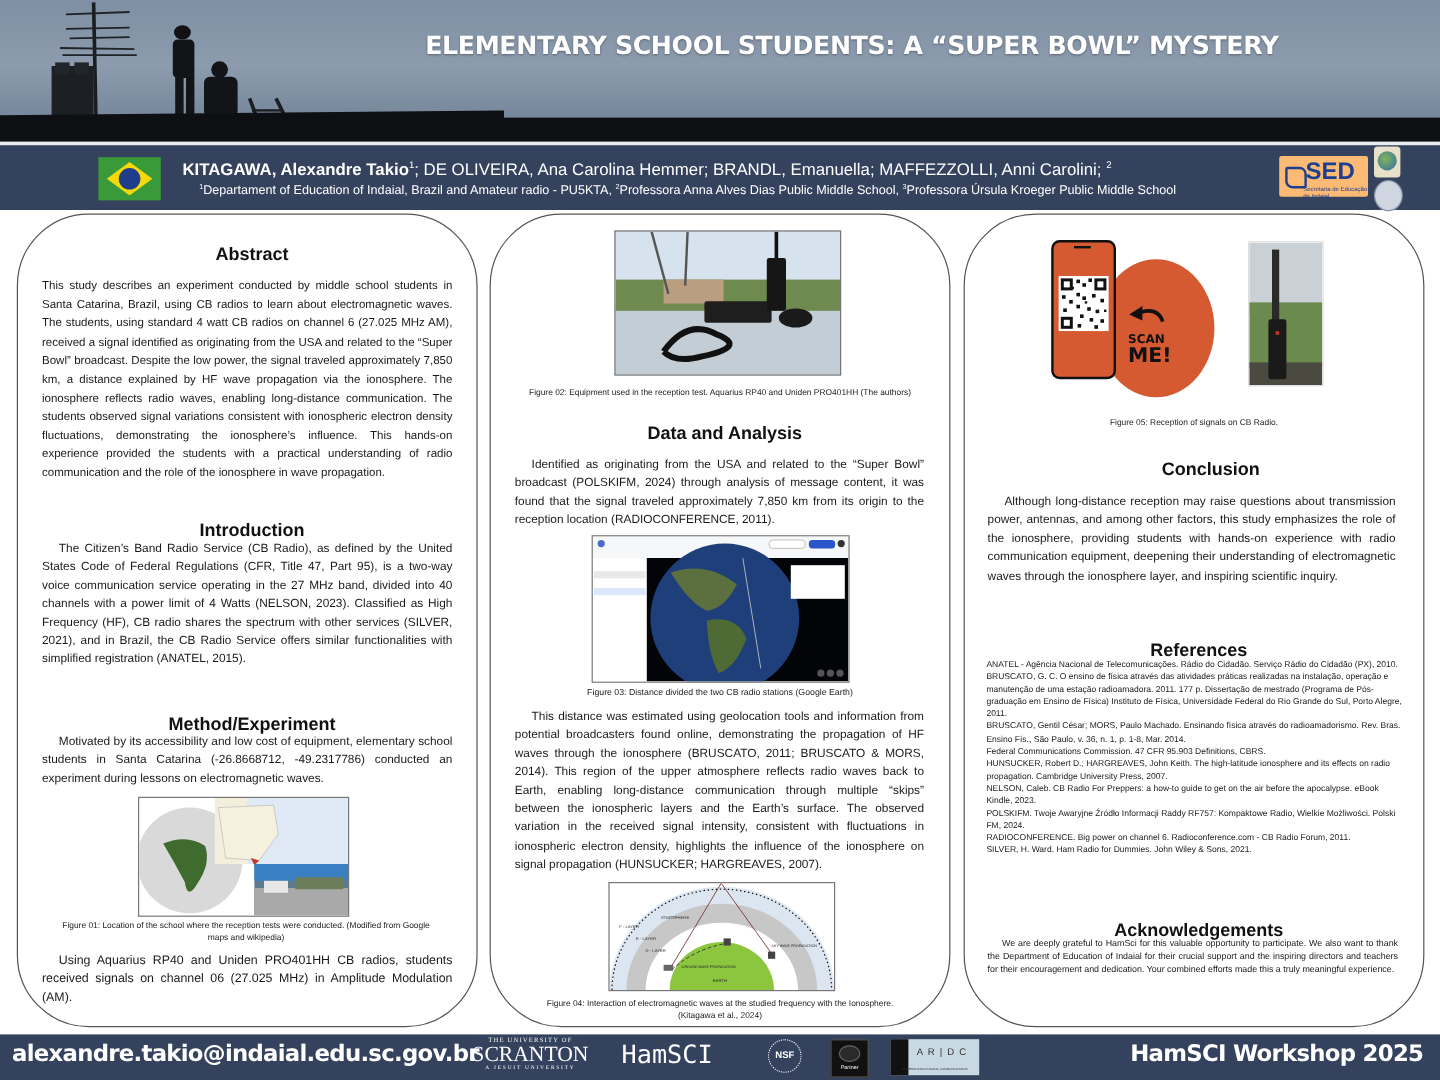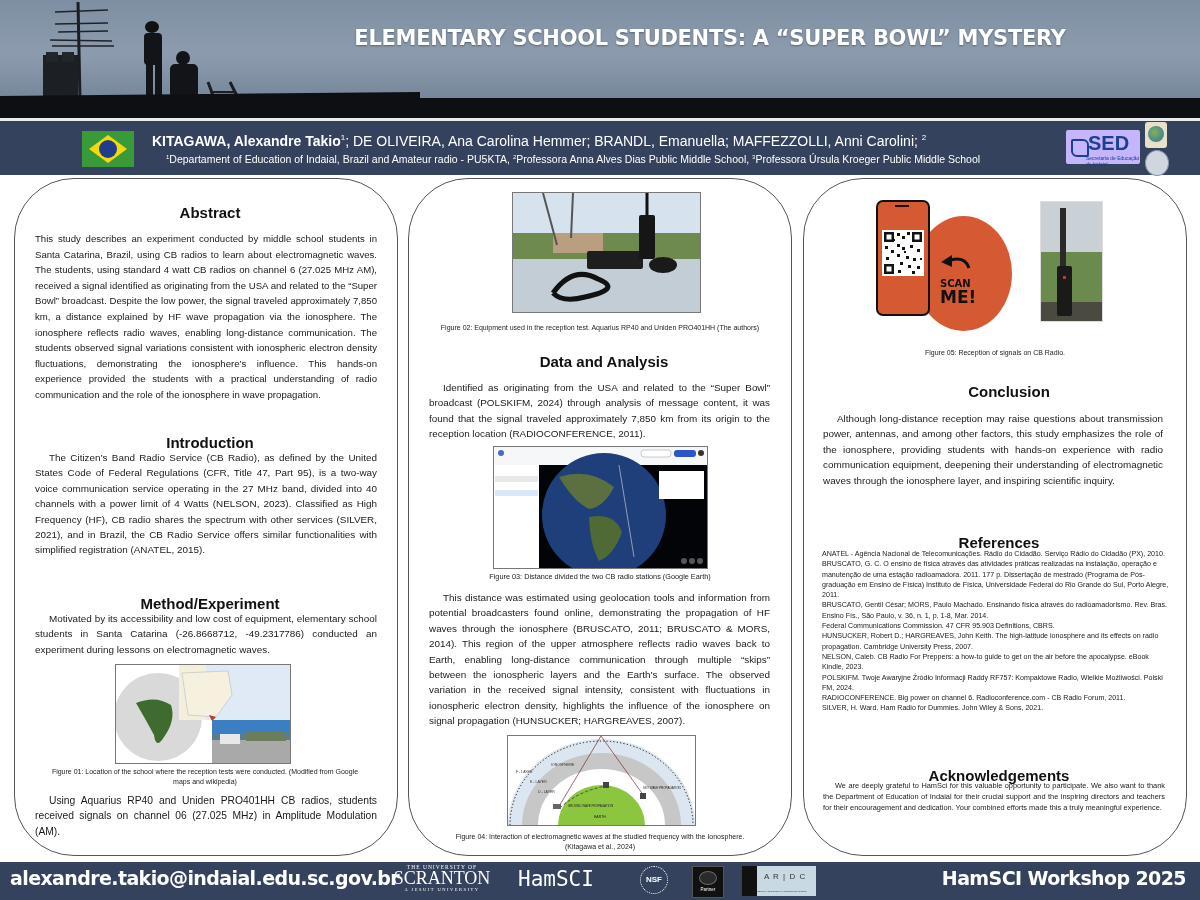--- a/index.html
+++ b/index.html
@@ -14,21 +14,21 @@
     text-shadow:0 1px 2px rgba(0,0,0,0.35); }
   .sep { position:absolute; left:0; top:118px; width:1200px; height:3px; background:#e9ecef; }
 
   .authors { position:absolute; left:0; top:121px; width:1200px; height:54px; background:#34425e; }
   .flag { position:absolute; left:82px; top:131px; width:52px; height:36px; background:#3a9a3a; }
   .flag .diamond { position:absolute; left:7px; top:4px; width:38px; height:28px; background:#f5d90a; clip-path:polygon(50% 0,100% 50%,50% 100%,0 50%); }
   .flag .globe { position:absolute; left:17px; top:9px; width:18px; height:18px; border-radius:50%; background:#1f3d8a; }
   .author-line { position:absolute; left:152px; top:133px; color:#fff; font-size:14px; white-space:nowrap; }
   .author-line b { font-weight:bold; }
   .affil-line { position:absolute; left:166px; top:153px; color:#fff; font-size:10.5px; white-space:nowrap; }
-  .sed-logo { position:absolute; left:1066px; top:130px; width:74px; height:34px; background:#c4b5fd; border-radius:2px; }
+  .sed-logo { position:absolute; left:1066px; top:130px; width:74px; height:34px; background:#fdba74; border-radius:2px; }
   .sed-logo .txt { position:absolute; left:22px; top:2px; font-size:20px; font-weight:bold; color:#1d3f8f; }
   .sed-logo .ico { position:absolute; left:5px; top:9px; width:14px; height:14px; border:2px solid #1d3f8f; border-radius:2px 6px 2px 6px; }
   .sed-logo .sub { position:absolute; left:20px; top:25px; font-size:5px; color:#1d3f8f; }
   .badge1 { position:absolute; left:1145px; top:122px; width:22px; height:26px; background:#e8e0c8; border-radius:3px; }
   .badge1 .e { position:absolute; left:3px; top:4px; width:16px; height:16px; border-radius:50%; background:radial-gradient(circle at 40% 40%, #7fb35a, #2f6ea8); }
   .badge2 { position:absolute; left:1145px; top:150px; width:22px; height:24px; background:#cfd6e0; border-radius:50%; border:1px solid #8a96a8; }
 
   
   .col { position:absolute; top:178px; height:678px; border:1.5px solid #555; border-radius:60px; background:#fff; box-sizing:border-box; }
   .col1 { left:14px; width:384px; }

